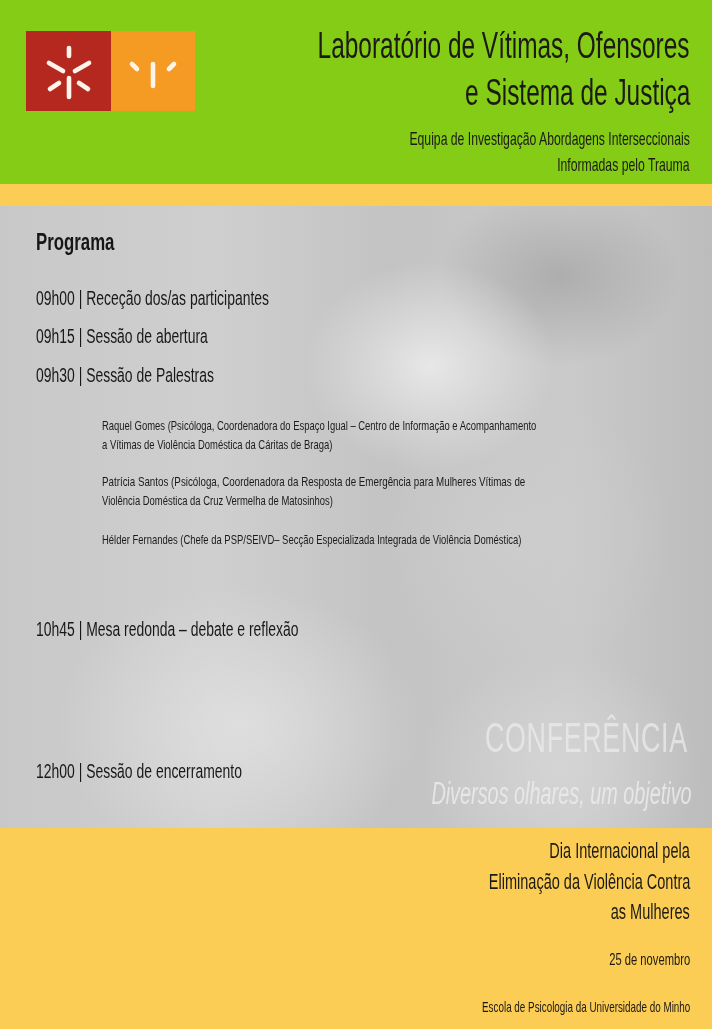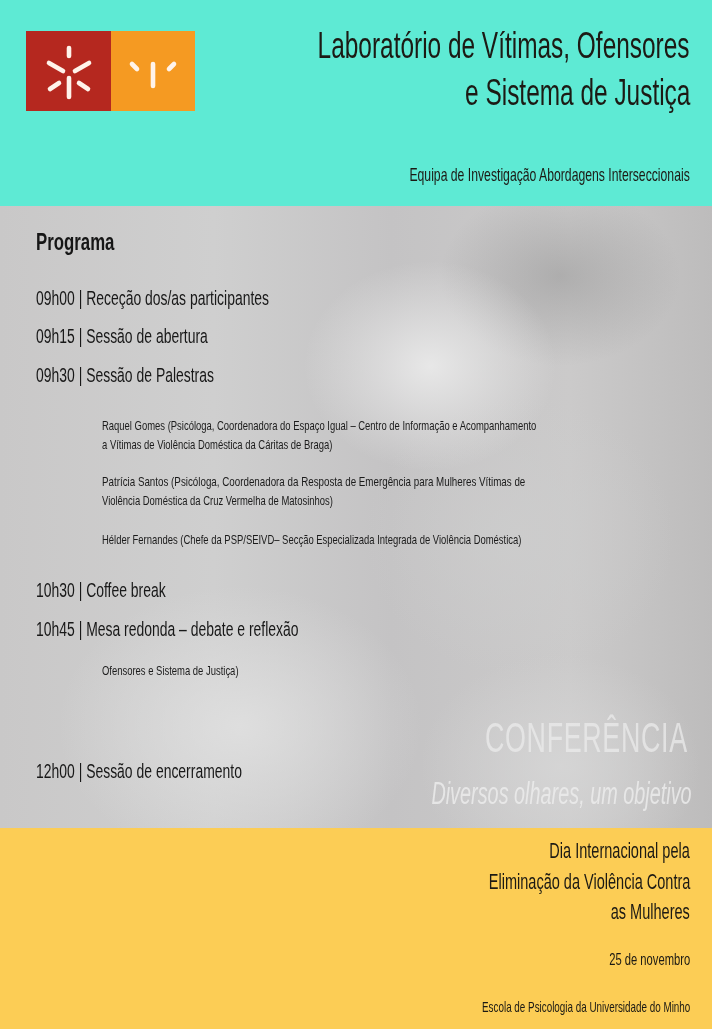--- a/index.html
+++ b/index.html
@@ -3,30 +3,30 @@
   <meta charset="utf-8">
   <style>
     html, body { margin: 0; padding: 0; background: #ffffff; }
     body { width: 720px; height: 1029px; overflow: hidden; position: relative;
       font-family: "Liberation Sans", "DejaVu Sans", sans-serif; color: #1a1a1a; }
     .poster { position: absolute; left: 0; top: 0; width: 712px; height: 1029px; background: #fccd55; overflow: hidden; }
     .cond { display: inline-block; transform-origin: left top; white-space: nowrap; }
     .cond-r { display: inline-block; transform-origin: right top; white-space: nowrap; }
 
     
-    .header { position: absolute; left: 0; top: 0; width: 712px; height: 206px; background: #5eead4; }
+    .header { position: absolute; left: 0; top: 0; width: 712px; height: 184px; background: #84cc16; }
     .logo { position: absolute; left: 26px; top: 31px; width: 169px; height: 80px; display: flex; }
     .logo .red { width: 85px; height: 80px; background: #b5281f; position: relative; }
     .logo .orange { width: 84px; height: 80px; background: #f59a22; position: relative; }
     .logo svg { position: absolute; left: 0; top: 0; }
 
     .title { position: absolute; right: 22px; top: 22px; text-align: right; font-size: 37px; line-height: 47px; color: #1c1a14; }
     .title .line { display: block; }
     .subtitle { position: absolute; right: 22px; top: 126px; text-align: right; font-size: 18.5px; line-height: 26px; color: #1c1a14; }
-    .subtitle .line { display: block; margin-top: 36px; }
+    .subtitle .line { display: block; }
 
     
     .band { position: absolute; left: 0; top: 206px; width: 712px; height: 622px;
       background:
         radial-gradient(ellipse 180px 150px at 430px 160px, rgba(235,235,235,0.9), rgba(235,235,235,0) 70%),
         radial-gradient(ellipse 220px 200px at 520px 330px, rgba(205,205,205,0.8), rgba(205,205,205,0) 70%),
         radial-gradient(ellipse 160px 120px at 560px 70px, rgba(120,120,120,0.35), rgba(120,120,120,0) 75%),
         radial-gradient(ellipse 260px 200px at 240px 520px, rgba(225,225,225,0.85), rgba(225,225,225,0) 70%),
         radial-gradient(ellipse 200px 160px at 560px 560px, rgba(215,215,215,0.8), rgba(215,215,215,0) 70%),
         linear-gradient(90deg, #c9c8c8 0%, #cfcfcf 30%, #c4c3c4 55%, #cbcaca 80%, #bdbcbc 100%);
@@ -100,25 +100,23 @@
       <span class="line"><span class="cond" style="transform:scaleX(0.695)">a Vítimas de Violência Doméstica da Cáritas de Braga)</span></span>
     </div>
     <div class="talk" style="top:266px">
       <span class="line"><span class="cond" style="transform:scaleX(0.72)">Patrícia Santos (Psicóloga, Coordenadora da Resposta de Emergência para Mulheres Vítimas de</span></span>
       <span class="line"><span class="cond" style="transform:scaleX(0.695)">Violência Doméstica da Cruz Vermelha de Matosinhos)</span></span>
     </div>
     <div class="talk" style="top:324px">
       <span class="line"><span class="cond" style="transform:scaleX(0.695)">Hélder Fernandes (Chefe da PSP/SEIVD– Secção Especializada Integrada de Violência Doméstica)</span></span>
     </div>
 
-    <div class="sched" style="top:372px"><span class="cond" style="transform:scaleX(0.68)">10h30 | Coffee break</span></div>
     <div class="sched" style="top:411px"><span class="cond" style="transform:scaleX(0.68)">10h45 | Mesa redonda – debate e reflexão</span></div>
 
     <div class="talk" style="top:455px">
-      <span class="line"><span class="cond" style="transform:scaleX(0.695)">Ofensores e Sistema de Justiça)</span></span>
     </div>
 
     <div class="sched" style="top:553px"><span class="cond" style="transform:scaleX(0.68)">12h00 | Sessão de encerramento</span></div>
 
     <div class="conf">
       <span class="cond-r" style="transform:scaleX(0.64)">CONFERÊNCIA</span>
     </div>
     <div class="tagline">
       <span class="cond-r" style="transform:scaleX(0.64)">Diversos olhares, um objetivo</span>
     </div>

